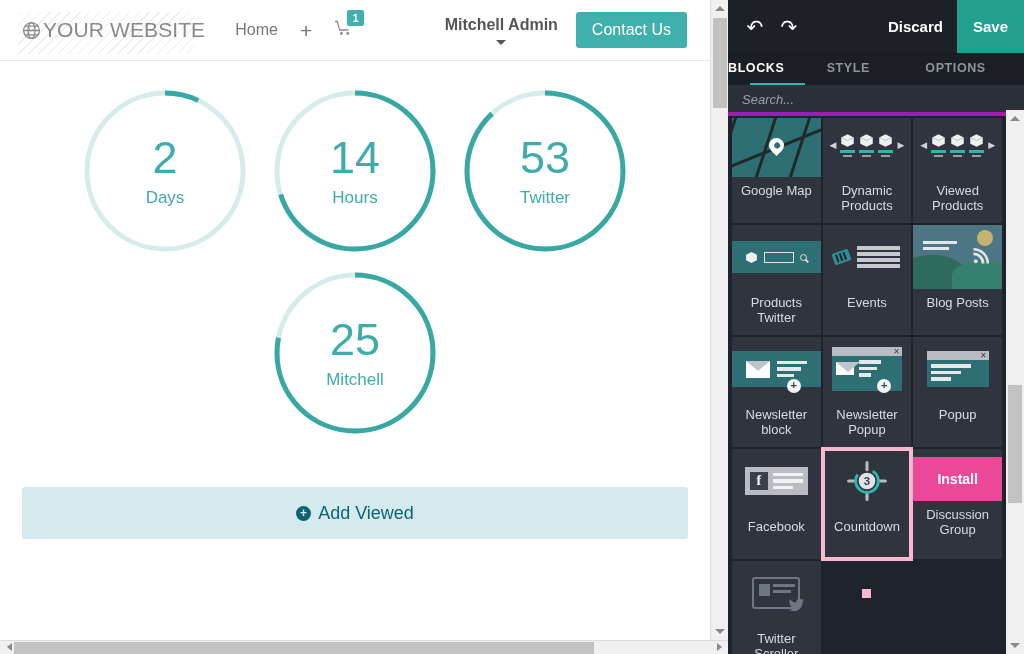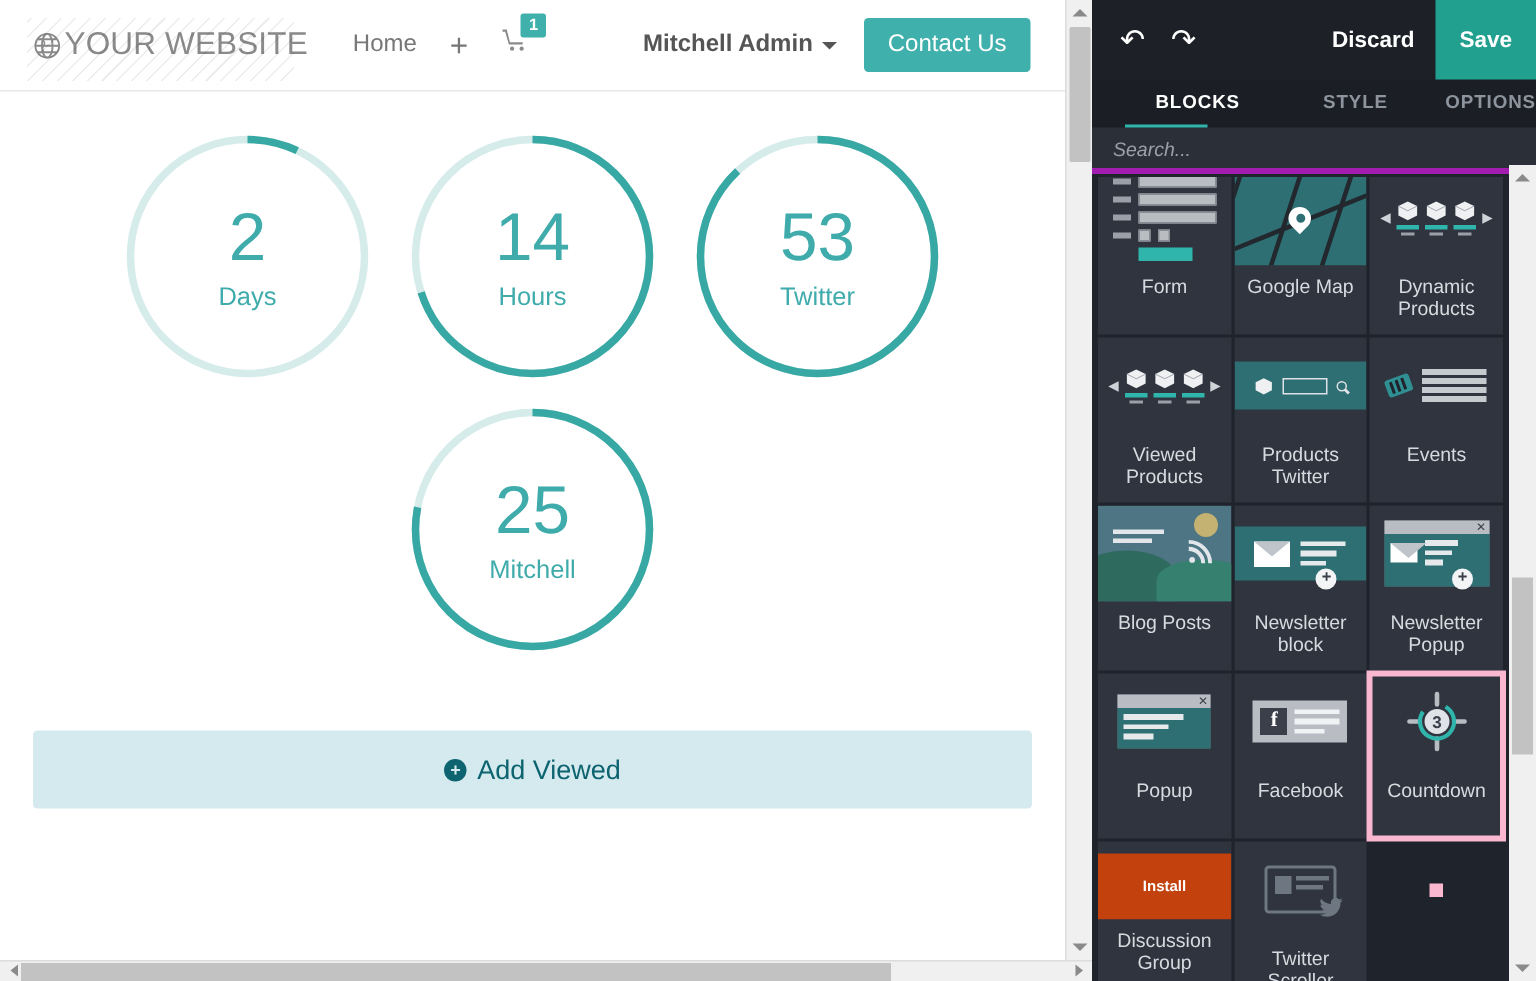--- a/index.html
+++ b/index.html
@@ -49,21 +49,21 @@
   .plus-ico { color:#777; font-size: 21px; line-height: 1; font-weight: 400; }
   .cart-wrap { position: relative; display:flex; align-items:center; }
   .cart-badge {
     position: absolute; left: 13px; top: -10px;
     background: #3fb0ab; color:#fff;
     font-size: 11px; font-weight: bold;
     min-width: 17px; height: 16px; line-height: 16px;
     text-align: center; border-radius: 2px; padding: 0 3px;
   }
   .nav-right { margin-left: auto; display:flex; align-items:center; gap: 18px; margin-right: 23px; }
-  .user-menu { color:#555; font-size:16px; font-weight: bold; display:flex; align-items:center; gap:6px; cursor:pointer; }
+  .user-menu { color:#555; font-size:16px; font-weight: bold; display:flex; align-items:center; gap:6px; cursor:pointer;flex-direction:column; }
   .caret { width:0;height:0;border-left:5px solid transparent;border-right:5px solid transparent;border-top:5px solid #555; }
   .btn-contact {
     background:#3fb0ab; color:#fff; border:none;
     font-size:16px; padding: 9px 16px; border-radius:3px; cursor:pointer;
     font-family:"Liberation Sans", sans-serif;
   }
 
   
   #countdown-section { padding: 22px 0 0 0; }
   .cd-row { display:flex; justify-content:center; gap: 14px; }
@@ -135,21 +135,21 @@
   }
   .tb-save {
     background:#21a08f; color:#ffffff; font-size:15px; font-weight:bold;
     height:53px; line-height:53px; padding:0 16px; cursor:pointer;
   }
   #editor-tabs {
     height:33px; background:#1b1f25; display:flex;
     border-bottom:1px solid #2a2f38;
   }
   .etab {
-    flex:1; text-align:right; font-size:12.5px; letter-spacing:.6px;
+    flex:1; text-align:left; font-size:12.5px; letter-spacing:.6px;
     font-weight:bold; color:#8d949e; line-height:31px; cursor:pointer;
     position:relative;
   }
   .etab.active { color:#ffffff; }
   .etab.active::after {
     content:""; position:absolute; left:22%; right:22%; bottom:0;
     height:2px; background:#2fb5ac;
   }
   #editor-search {
     height:30px; background:#2b2f38;
@@ -232,21 +232,21 @@
   .nlines div{height:3.5px;background:#e6e9ec;}
   .plusbadge{position:absolute;width:14px;height:14px;border-radius:50%;background:#f2f4f6;color:#3a3f49;font-size:11px;font-weight:bold;line-height:13px;text-align:center;right:20px;bottom:8px;}
 
   .winframe{width:62px;height:36px;background:#6d7681;position:relative;}
   .winbar{position:absolute;left:0;right:0;top:0;height:9px;background:#b9bdc3;}
   .winx{position:absolute;right:2px;top:0px;color:#3a3f49;font-size:8px;line-height:9px;}
   .winbody{position:absolute;left:0;right:0;top:9px;bottom:0;background:#2d6f72;}
   .wlines{position:absolute;left:4px;top:13px;display:flex;flex-direction:column;gap:3px;}
   .wlines div{height:3.5px;background:#e6e9ec;}
   .fbsq{width:18px;height:18px;background:#3a3f49;color:#fff;font-weight:bold;font-size:14px;line-height:18px;text-align:center;font-family:"Liberation Serif",serif;}
-  .installbtn{width:100%;height:44px;background:#c2410c;color:#fff;display:flex;align-items:center;justify-content:center;font-size:10px;font-weight:bold;}
+  .installbtn{width:100%;height:44px;background:#ec4899;color:#fff;display:flex;align-items:center;justify-content:center;font-size:14px;font-weight:bold;}
   .twitterbox{width:48px;height:32px;border:2px solid #6d7681;border-radius:3px;position:relative;}
 
   .pinksq{width:9px;height:9px;background:#f9b8d0;}
 
   
   #ed-vscroll{position:absolute; right:0; top:110px; width:18px; bottom:0; background:#f0f0f0;}
   #ed-vthumb{position:absolute;left:2px; top:275px; width:14px; height:118px; background:#c2c2c2;}
   .sb-arrow.dark { background:#f0f0f0; }
 </style>
 </head>
@@ -387,47 +387,20 @@
       <div class="etab">OPTIONS</div>
     </div>
 
     <div id="editor-search">
       <input type="text" placeholder="Search..." style="">
     </div>
 
     <div id="blocks-scroll">
       <div id="blocks-grid">
 
-        <div class="block">
-          <div class="thumb">
-            <div class="rows">
-              <div class="frow">
-                  <span class="flabel"></span>
-                  <span class="finput"></span>
-                </div>
-              <div class="frow">
-                  <span class="flabel"></span>
-                  <span class="finput"></span>
-                </div>
-              <div class="frow">
-                  <span class="flabel"></span>
-                  <span class="finput"></span>
-                </div>
-              <div class="frow">
-                  <span class="flabel"></span>
-                  <span class="fchk"></span>
-                  <span class="fchk"></span>
-                </div>
-              <div class="frow">
-                  <span class="fbtn"></span>
-                </div>
-            </div>
-          </div>
-          <div class="bname">Form</div>
-        </div>
 
         <div class="block">
           <div class="thumb">
             <div class="mapbg"></div>
             <div class="mapline" style="left:-10px;top:-8px;width:3px;height:100px;transform:rotate(18deg);"></div>
             <div class="mapline" style="left:30px;top:-8px;width:3px;height:100px;transform:rotate(18deg);"></div>
             <div class="mapline" style="left:64px;top:-8px;width:3px;height:100px;transform:rotate(18deg);"></div>
             <div class="mapline" style="left:-12px;top:30px;width:130px;height:3px;transform:rotate(-22deg);"></div>
             <div class="pin"></div>
           </div>

